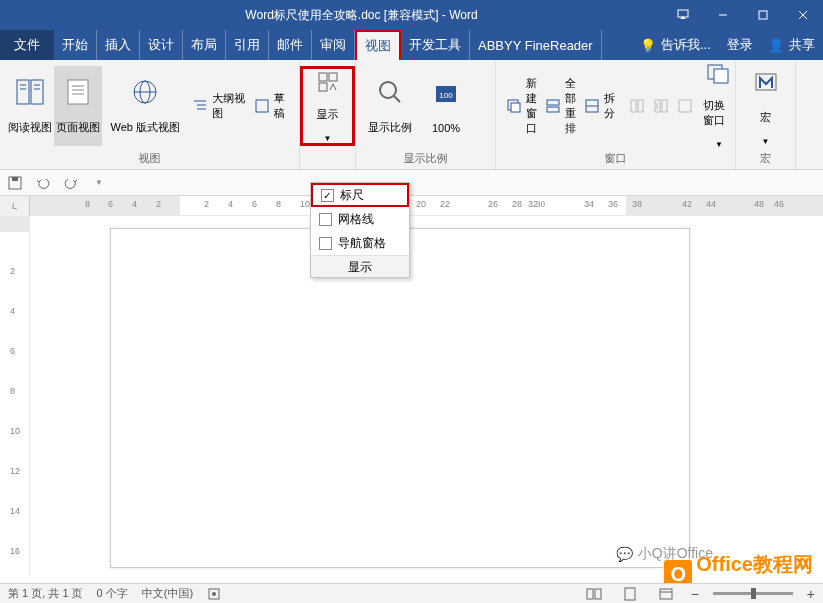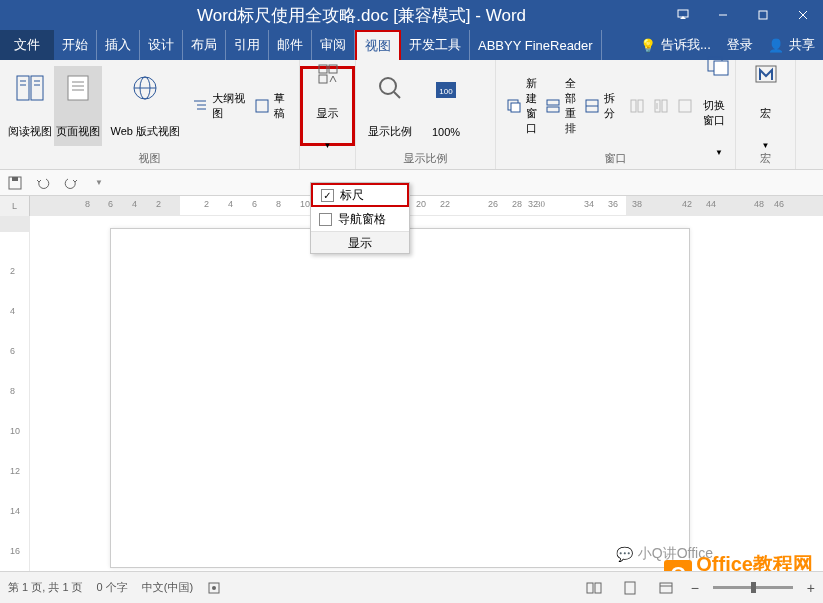--- a/index.html
+++ b/index.html
@@ -1,38 +1,38 @@
 <!DOCTYPE html>
 <html><head>
   <meta charset="utf-8">
   <style>
     * { margin: 0; padding: 0; box-sizing: border-box; font-family: "Microsoft YaHei", "Segoe UI", sans-serif; }
     body { width: 823px; height: 603px; background: #fff; overflow: hidden; position: relative; }
     
     
-    .titlebar { height: 30px; background: #2b579a; display: flex; align-items: center; color: #fff; font-size: 17px; }
+    .titlebar { height: 30px; background: #2b579a; display: flex; align-items: center; color: #fff; font-size: 12px; }
     .titlebar .title { flex: 1; text-align: center; }
     .titlebar .win-controls { display: flex; }
     .titlebar .win-btn { width: 40px; height: 30px; display: flex; align-items: center; justify-content: center; }
     .titlebar .win-btn svg { width: 12px; height: 12px; }
     
     
     .tabbar { height: 30px; background: #2b579a; display: flex; align-items: center; color: #fff; font-size: 13px; }
     .tabbar .tab { padding: 0 8px; height: 30px; display: flex; align-items: center; border-right: 1px solid rgba(255,255,255,0.3); }
     .tabbar .tab.active { background: #f3f3f3; color: #2b579a; border: 2px solid #c00; border-bottom: none; }
     .tabbar .tab.file { background: #1e3f6e; border: none; padding: 0 14px; }
     .tabbar .spacer { flex: 1; }
     .tabbar .right-item { padding: 0 8px; display: flex; align-items: center; gap: 4px; }
     
     
     .ribbon { height: 110px; background: #f3f3f3; display: flex; border-bottom: 1px solid #d4d4d4; }
     .ribbon-group { border-right: 1px solid #e1e1e1; display: flex; flex-direction: column; }
     .ribbon-group .content { flex: 1; display: flex; align-items: center; padding: 4px 6px; }
     .ribbon-group .label { height: 18px; font-size: 11px; color: #666; text-align: center; }
-    .big-btn { display: flex; flex-direction: column; align-items: center; justify-content: center; width: 56px; height: 80px; font-size: 11px; gap: 20px; }
+    .big-btn { display: flex; flex-direction: column; align-items: center; justify-content: center; width: 56px; height: 80px; font-size: 11px; gap: 12px; }
     .big-btn.wide { width: 100px; }
     .small-btn { display: flex; align-items: center; font-size: 11px; height: 22px; padding: 0 4px; gap: 4px; }
     .v-stack { display: flex; flex-direction: row; }
     .icon-box { width: 32px; height: 32px; display: flex; align-items: center; justify-content: center; }
     .highlight-show { border: 3px solid #c00; }
     
     
     .qat { height: 26px; background: #f9f9f9; border-bottom: 1px solid #d4d4d4; display: flex; align-items: center; padding: 0 6px; gap: 10px; }
     .qat .qat-btn { width: 18px; height: 18px; display: flex; align-items: center; justify-content: center; color: #666; }
     
@@ -52,21 +52,21 @@
     .page { position: absolute; left: 80px; top: 12px; width: 580px; height: 340px; background: #fff; border: 1px solid #ccc; box-shadow: 0 0 4px rgba(0,0,0,0.1); }
     
     
     .show-popup { position: absolute; left: 310px; top: 182px; width: 100px; background: #fff; border: 1px solid #c5c5c5; box-shadow: 2px 2px 4px rgba(0,0,0,0.2); z-index: 10; font-size: 12px; }
     .show-popup .item { display: flex; align-items: center; height: 24px; padding: 0 8px; gap: 6px; }
     .show-popup .item.hl { border: 2px solid #c00; }
     .show-popup .ftr { text-align: center; height: 22px; line-height: 22px; background: #f3f3f3; border-top: 1px solid #e1e1e1; }
     .chk { width: 13px; height: 13px; border: 1px solid #888; display: flex; align-items: center; justify-content: center; font-size: 10px; }
     
     
-    .statusbar { position: absolute; bottom: 0; left: 0; right: 0; height: 32px; background: #f3f3f3; border-top: 1px solid #d4d4d4; display: flex; align-items: center; font-size: 11px; color: #555; padding: 0 8px; gap: 14px; }
+    .statusbar { position: absolute; bottom: 0; left: 0; right: 0; height: 20px; background: #f3f3f3; border-top: 1px solid #d4d4d4; display: flex; align-items: center; font-size: 11px; color: #555; padding: 0 8px; gap: 14px; }
     .statusbar .spacer { flex: 1; }
     .statusbar .view-btn { width: 22px; height: 18px; display: flex; align-items: center; justify-content: center; }
     .zoom-slider { width: 80px; height: 3px; background: #999; position: relative; }
     .zoom-slider .thumb { position: absolute; left: 38px; top: -4px; width: 5px; height: 11px; background: #666; }
     
     
     .watermark1 { position: absolute; right: 110px; bottom: 40px; font-size: 14px; color: #999; display:flex; align-items:center; gap:4px;}
     .watermark2 { position: absolute; right: 10px; bottom: 6px; font-size: 20px; font-weight: bold; color: #ff8c00; display:flex; align-items:center;}
     .watermark2 .sub { font-size: 10px; color: #ff8c00; font-weight: normal; margin-left:4px; margin-top:8px;}
     .wm-icon { width:28px; height:28px; background:#ff8c00; display:flex; align-items:center; justify-content:center; color:#fff; font-weight:bold; margin-right:4px; border-radius:3px;}
@@ -340,20 +340,24 @@
         <path d="M13 4 L11 6 L9 4" fill="none" stroke="#666"></path>
       </svg>
     </div>
   <div class="qat-btn" style="font-size:8px;color:#888">▼</div>
 </div>
 
 <div class="show-popup">
   <div class="item hl">
     <div class="chk">✓</div>
     <span>标尺</span>
+  </div>
+  <div class="item">
+    <div class="chk"></div>
+    <span>网格线</span>
   </div>
   <div class="item">
     <div class="chk"></div>
     <span>导航窗格</span>
   </div>
   <div class="ftr">显示</div>
 </div>
 
 <div class="ruler-row">
   <div class="ruler-corner">L</div>

